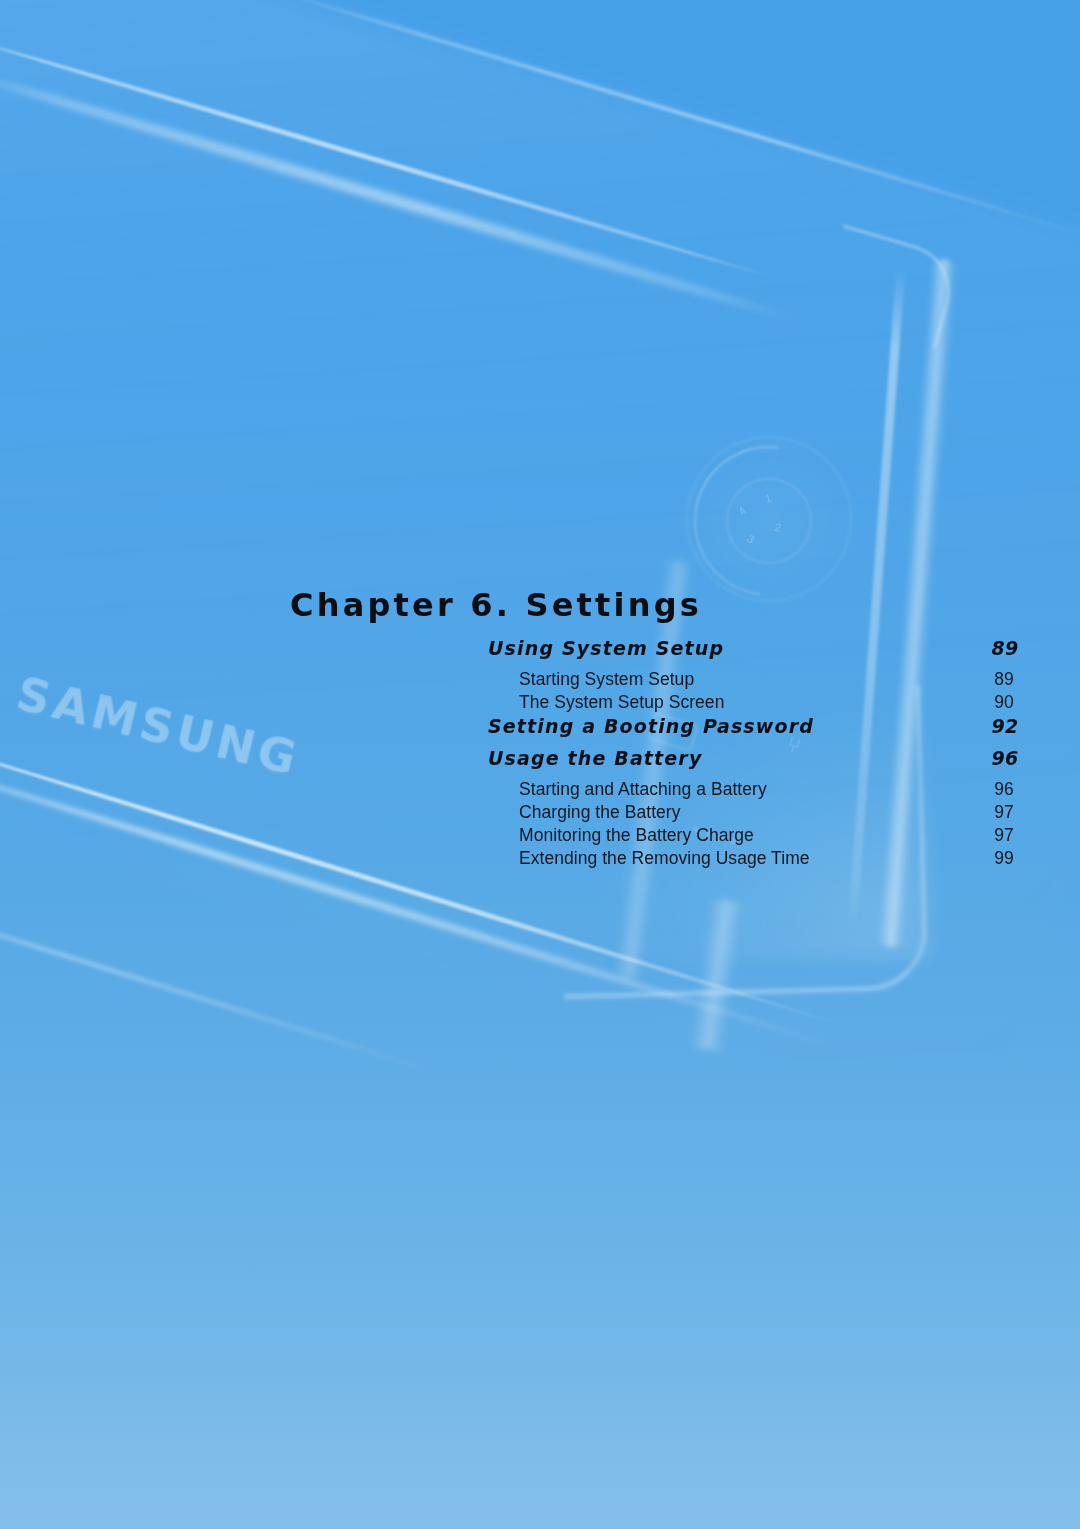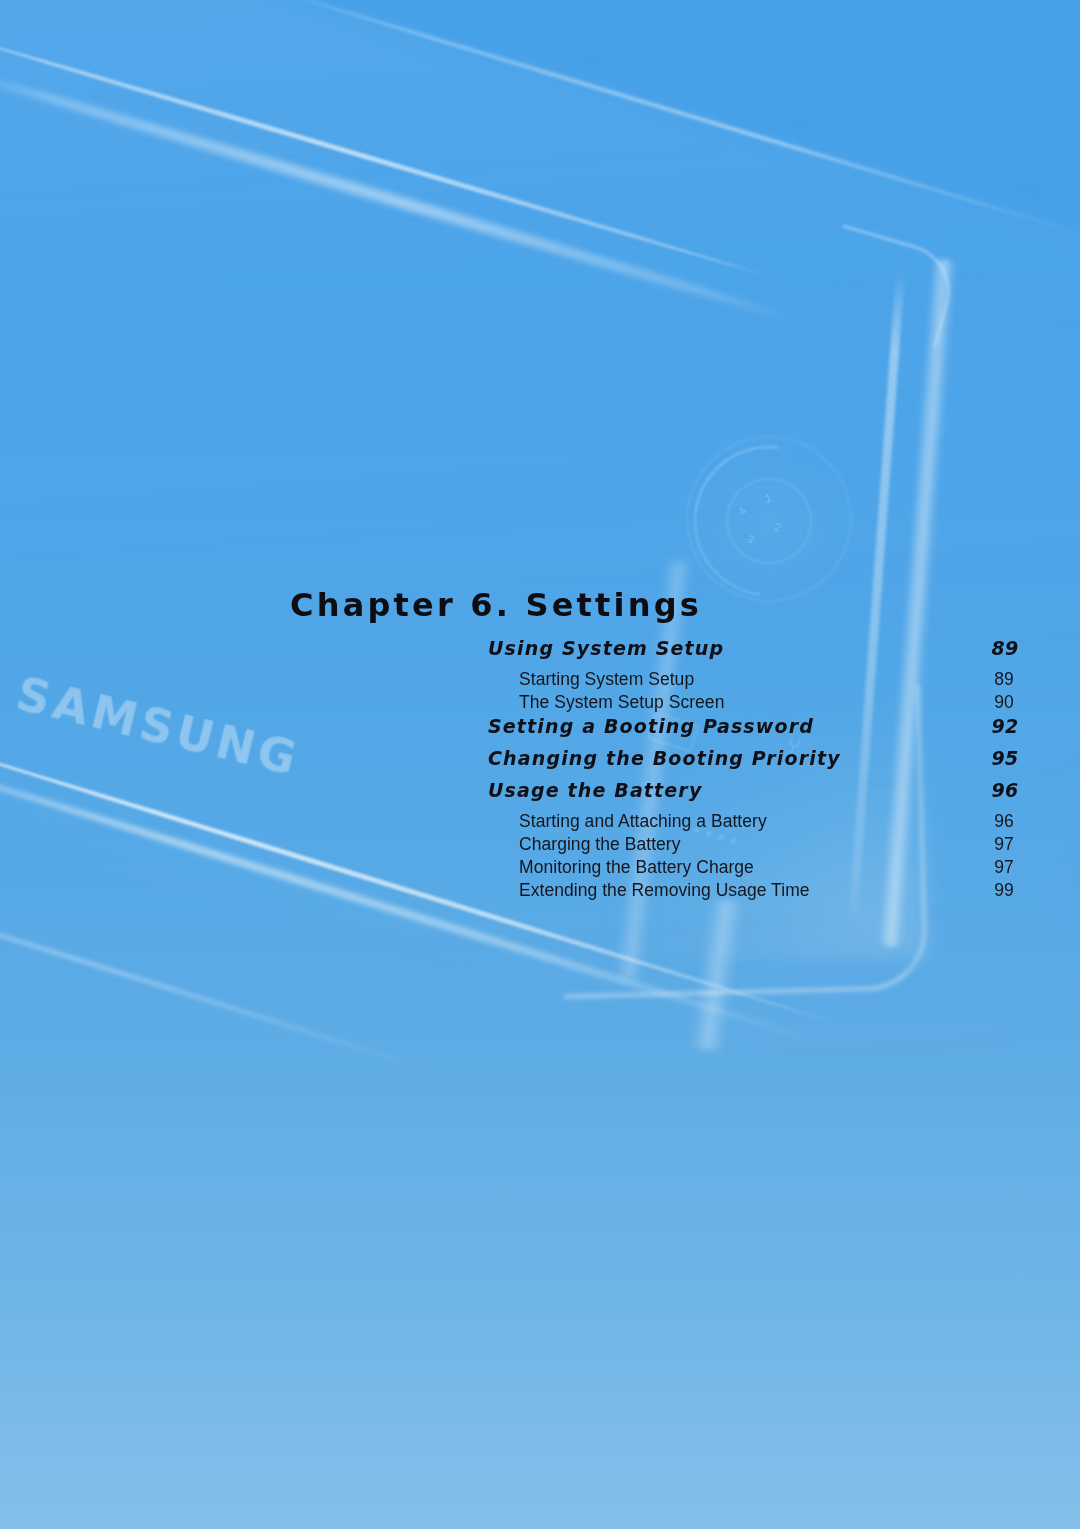--- a/index.html
+++ b/index.html
@@ -436,25 +436,20 @@
           <span class="label">The System Setup Screen</span>
           <span class="filler"></span>
           <span class="page-no">90</span>
         </div>
         <div class="toc-row main">
           <span class="label">Setting a Booting Password</span>
           <span class="filler"></span>
           <span class="page-no">92</span>
         </div>
         <div class="toc-row main">
-          <span class="label">Changing the Booting Priority</span>
-          <span class="filler"></span>
-          <span class="page-no">95</span>
-        </div>
-        <div class="toc-row main">
           <span class="label">Usage the Battery</span>
           <span class="filler"></span>
           <span class="page-no">96</span>
         </div>
         <div class="toc-row sub">
           <span class="label">Starting and Attaching a Battery</span>
           <span class="filler"></span>
           <span class="page-no">96</span>
         </div>
         <div class="toc-row sub">

